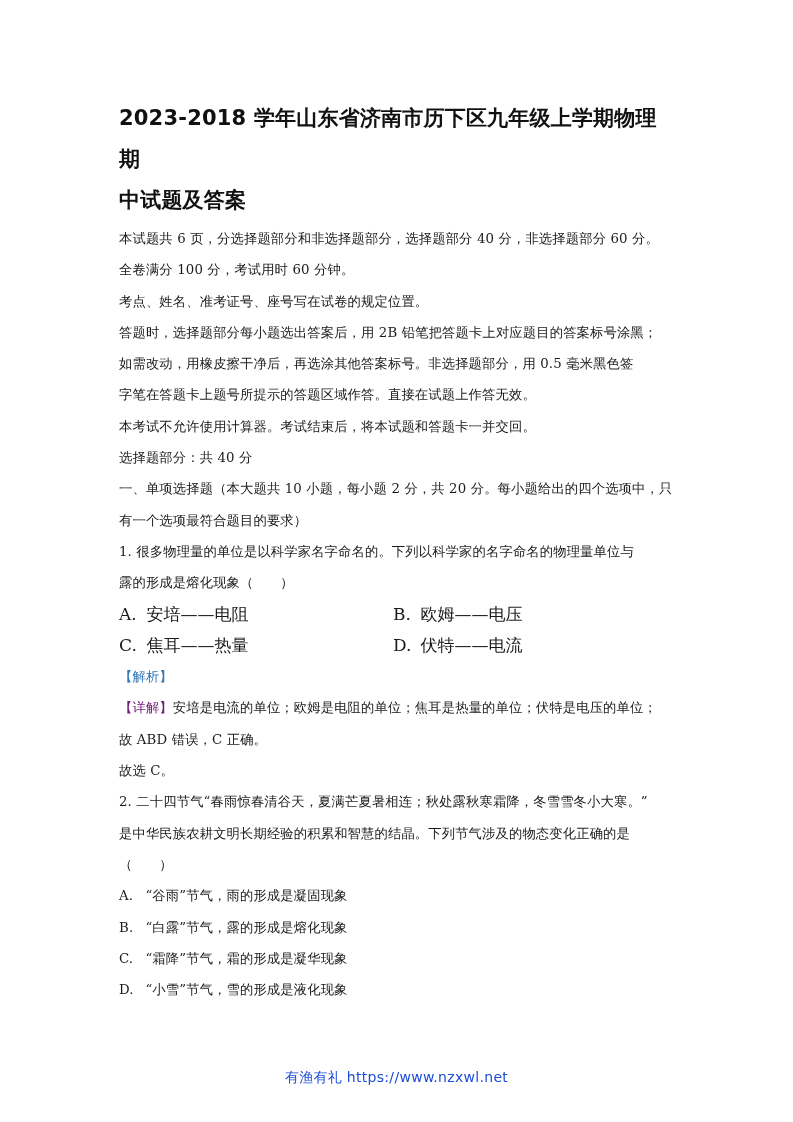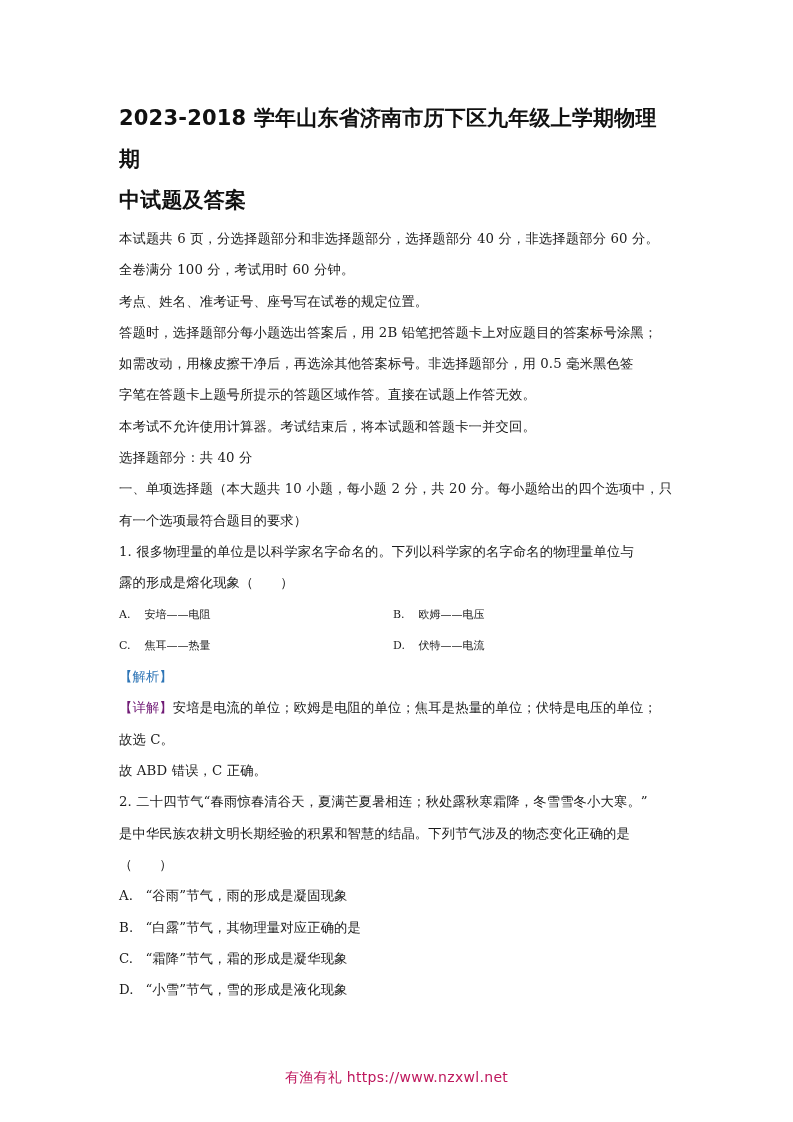--- a/index.html
+++ b/index.html
@@ -36,21 +36,21 @@
       white-space: nowrap;
       letter-spacing: 0.15px;
     }
     .center {
     }
     .opts {
       display: flex;
     }
     .opt {
       width: 322px;
-      font-size: 11px;
+      font-size: 17px;
       line-height: 31.3px;
       white-space: nowrap;
     }
     .opt-label {
       display: inline-block;
       width: 22px;
     }
     .tag {
       color: #2e75b6;
     }
@@ -59,21 +59,21 @@
       font-weight: normal;
     }
     .footer {
       position: absolute;
       top: 1069px;
       left: 0;
       width: 793px;
       text-align: center;
       font-family: "DejaVu Sans", "Liberation Sans", sans-serif;
       font-size: 14px;
-      color: #be185d;
+      color: #1d4ed8;
       letter-spacing: 0.3px;
     }
   </style>
 </head>
 <body>
 
 <div class="page">
 
   <div class="title">
     <div>2023-2018 学年山东省济南市历下区九年级上学期物理期</div>
@@ -121,36 +121,36 @@
         <span>伏特——电流</span>
       </div>
     </div>
 
     <div class="line">
       <span class="tag">【解析】</span>
     </div>
     <div class="line">
       <span class="tag-dark">【详解】</span><span>安培是电流的单位；欧姆是电阻的单位；焦耳是热量的单位；伏特是电压的单位；</span>
     </div>
+    <div class="line">故 ABD 错误，C 正确。</div>
     <div class="line">故选 C。</div>
-    <div class="line">故 ABD 错误，C 正确。</div>
   </div>
 
   <div>
     <div class="line">2.  二十四节气“春雨惊春清谷天，夏满芒夏暑相连；秋处露秋寒霜降，冬雪雪冬小大寒。”</div>
     <div class="line">是中华民族农耕文明长期经验的积累和智慧的结晶。下列节气涉及的物态变化正确的是</div>
     <div class="line">（　　）</div>
 
     <div class="line">
       <span class="opt-label">A.</span>
       <span>“谷雨”节气，雨的形成是凝固现象</span>
     </div>
     <div class="line">
       <span class="opt-label">B.</span>
-      <span>“白露”节气，其物理量对应正确的是</span>
+      <span>“白露”节气，露的形成是熔化现象</span>
     </div>
     <div class="line">
       <span class="opt-label">C.</span>
       <span>“霜降”节气，霜的形成是凝华现象</span>
     </div>
     <div class="line">
       <span class="opt-label">D.</span>
       <span>“小雪”节气，雪的形成是液化现象</span>
     </div>
   </div>

